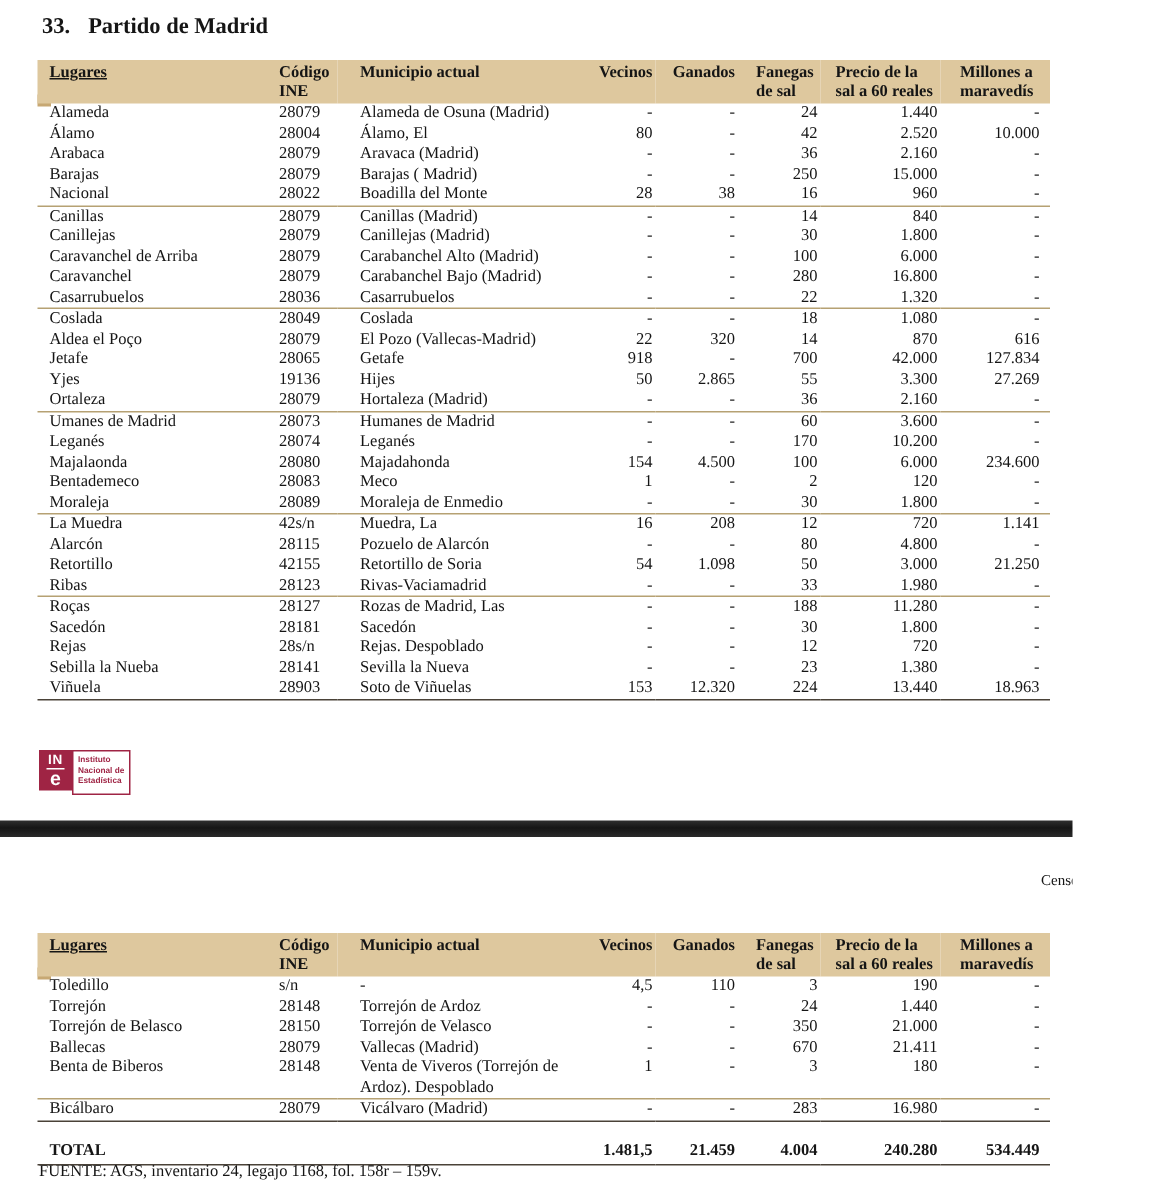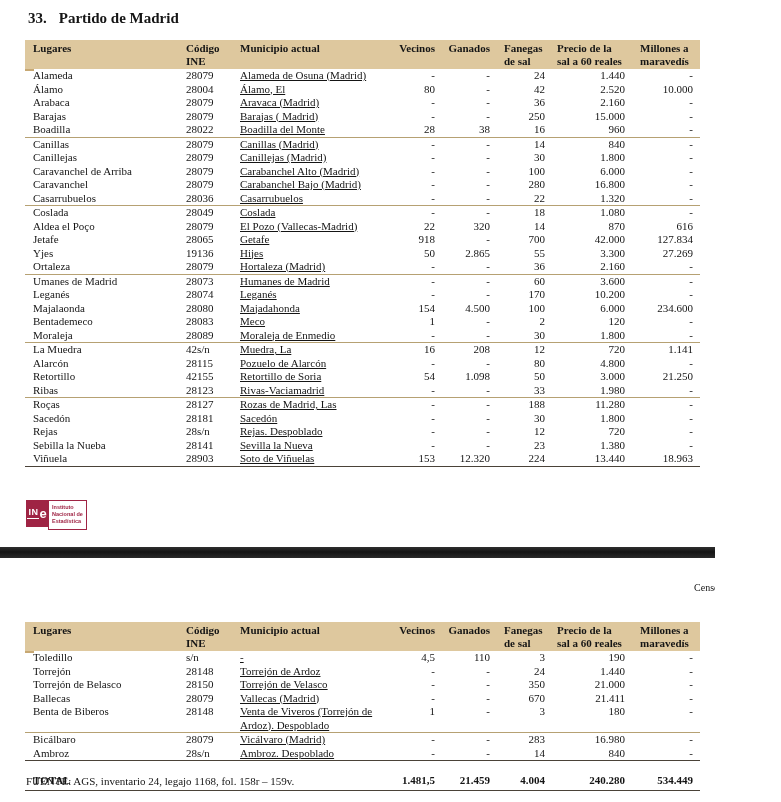--- a/index.html
+++ b/index.html
@@ -17,50 +17,50 @@
   .doc-title { position:absolute; left:28px; top:10px; font-size:15px; font-weight:bold; white-space:nowrap; }
   .doc-title .num { margin-right:12px; }
 
   table.census { position:absolute; border-collapse:collapse; table-layout:fixed;
     width:675px; font-size:11px; line-height:13.5px; }
   #table1 { left:25px; top:40px; border-bottom:1px solid #4a4238; }
   #table2 { left:25px; top:64px; }
 
   thead th { background:#dec89e; font-weight:bold; text-align:left; vertical-align:top;
     padding:2px 0 2px 0; white-space:pre-line; font-size:11px; line-height:12.5px; }
-  th.c0 { padding-left:8px; }
+  th.c0 { padding-left:8px;text-decoration:underline; }
   th.c1 { padding-left:16px; }
   th.c2 { padding-left:15px; }
   th.c3, th.c4 { text-align:right; padding-right:2px; }
   th.c5 { padding-left:12px; }
   th.c6 { padding-left:10px; }
   th.c7 { padding-left:13px; }
 
   td { padding:0; vertical-align:top; }
   td.c0 { padding-left:8px; }
   td.c1 { padding-left:16px; }
-  td.c2 { padding-left:15px; padding-right:4px;text-decoration:underline; }
+  td.c2 { padding-left:15px; padding-right:4px; }
   td.c3, td.c4, td.c5, td.c6 { text-align:right; padding-right:2px; }
   td.c7 { text-align:right; padding-right:7px; }
 
   tbody.group:not(:first-of-type) tr:first-child td { border-top:1px solid #b6a173; }
   tbody.total { border-top:1px solid #4a4238; border-bottom:1px solid #4a4238; }
   tbody.total td { font-weight:bold; padding-top:13px; padding-bottom:2px; }
 
   .scan-artifact { position:absolute; width:9px; height:8px; background:#c7a873; }
   .artifact1 { left:25px; top:63px; }
   .artifact2 { left:25px; top:87px; }
 
   .page-number { position:absolute; right:29px; top:503px; font-size:10px; }
   .running-header { position:absolute; right:25px; top:24px; font-size:10px;margin-left:12px; }
   .source-note { position:absolute; left:26px; top:217px; font-size:11px; }
 
   .ine-logo { position:absolute; left:26px; top:500px; display:flex; }
   .ine-mark { width:22px; height:27px; background:#9f2444; color:#fff;
-    display:flex; align-items:center; justify-content:center;
+    display:flex; flex-direction:column; align-items:center; justify-content:center;
     font-family:"Liberation Sans","DejaVu Sans",sans-serif; }
   .ine-mark .in { font-size:9px; font-weight:bold; line-height:9px; letter-spacing:0.5px;
     border-bottom:1px solid #fff; padding:0 1px 1px 1px; }
   .ine-mark .e { font-size:13px; font-weight:bold; line-height:12px; }
   .ine-caption { width:34px; height:25px; border:1px solid #9f2444; background:#fff;
     color:#9f2444; font-family:"Liberation Sans","DejaVu Sans",sans-serif;
     font-size:5.5px; line-height:7px; font-weight:bold; padding:3px 0 0 3px; white-space:pre-line; }
 </style>
 </head>
 <body>
@@ -135,21 +135,21 @@
             <td class="c0">Barajas</td>
             <td class="c1">28079</td>
             <td class="c2">Barajas ( Madrid)</td>
             <td class="c3">-</td>
             <td class="c4">-</td>
             <td class="c5">250</td>
             <td class="c6">15.000</td>
             <td class="c7">-</td>
           </tr>
           <tr>
-            <td class="c0">Boadilla</td>
+            <td class="c0">Nacional</td>
             <td class="c1">28022</td>
             <td class="c2">Boadilla del Monte</td>
             <td class="c3">28</td>
             <td class="c4">38</td>
             <td class="c5">16</td>
             <td class="c6">960</td>
             <td class="c7">-</td>
           </tr>
         </tbody>
         <tbody class="group">
@@ -506,30 +506,20 @@
           <tr>
             <td class="c0">Bicálbaro</td>
             <td class="c1">28079</td>
             <td class="c2">Vicálvaro (Madrid)</td>
             <td class="c3">-</td>
             <td class="c4">-</td>
             <td class="c5">283</td>
             <td class="c6">16.980</td>
             <td class="c7">-</td>
           </tr>
-          <tr>
-            <td class="c0">Ambroz</td>
-            <td class="c1">28s/n</td>
-            <td class="c2">Ambroz. Despoblado</td>
-            <td class="c3">-</td>
-            <td class="c4">-</td>
-            <td class="c5">14</td>
-            <td class="c6">840</td>
-            <td class="c7">-</td>
-          </tr>
         </tbody>
         <tbody class="total">
           <tr>
             <td class="c0">TOTAL</td>
             <td class="c1"></td>
             <td class="c2"></td>
             <td class="c3">1.481,5</td>
             <td class="c4">21.459</td>
             <td class="c5">4.004</td>
             <td class="c6">240.280</td>

